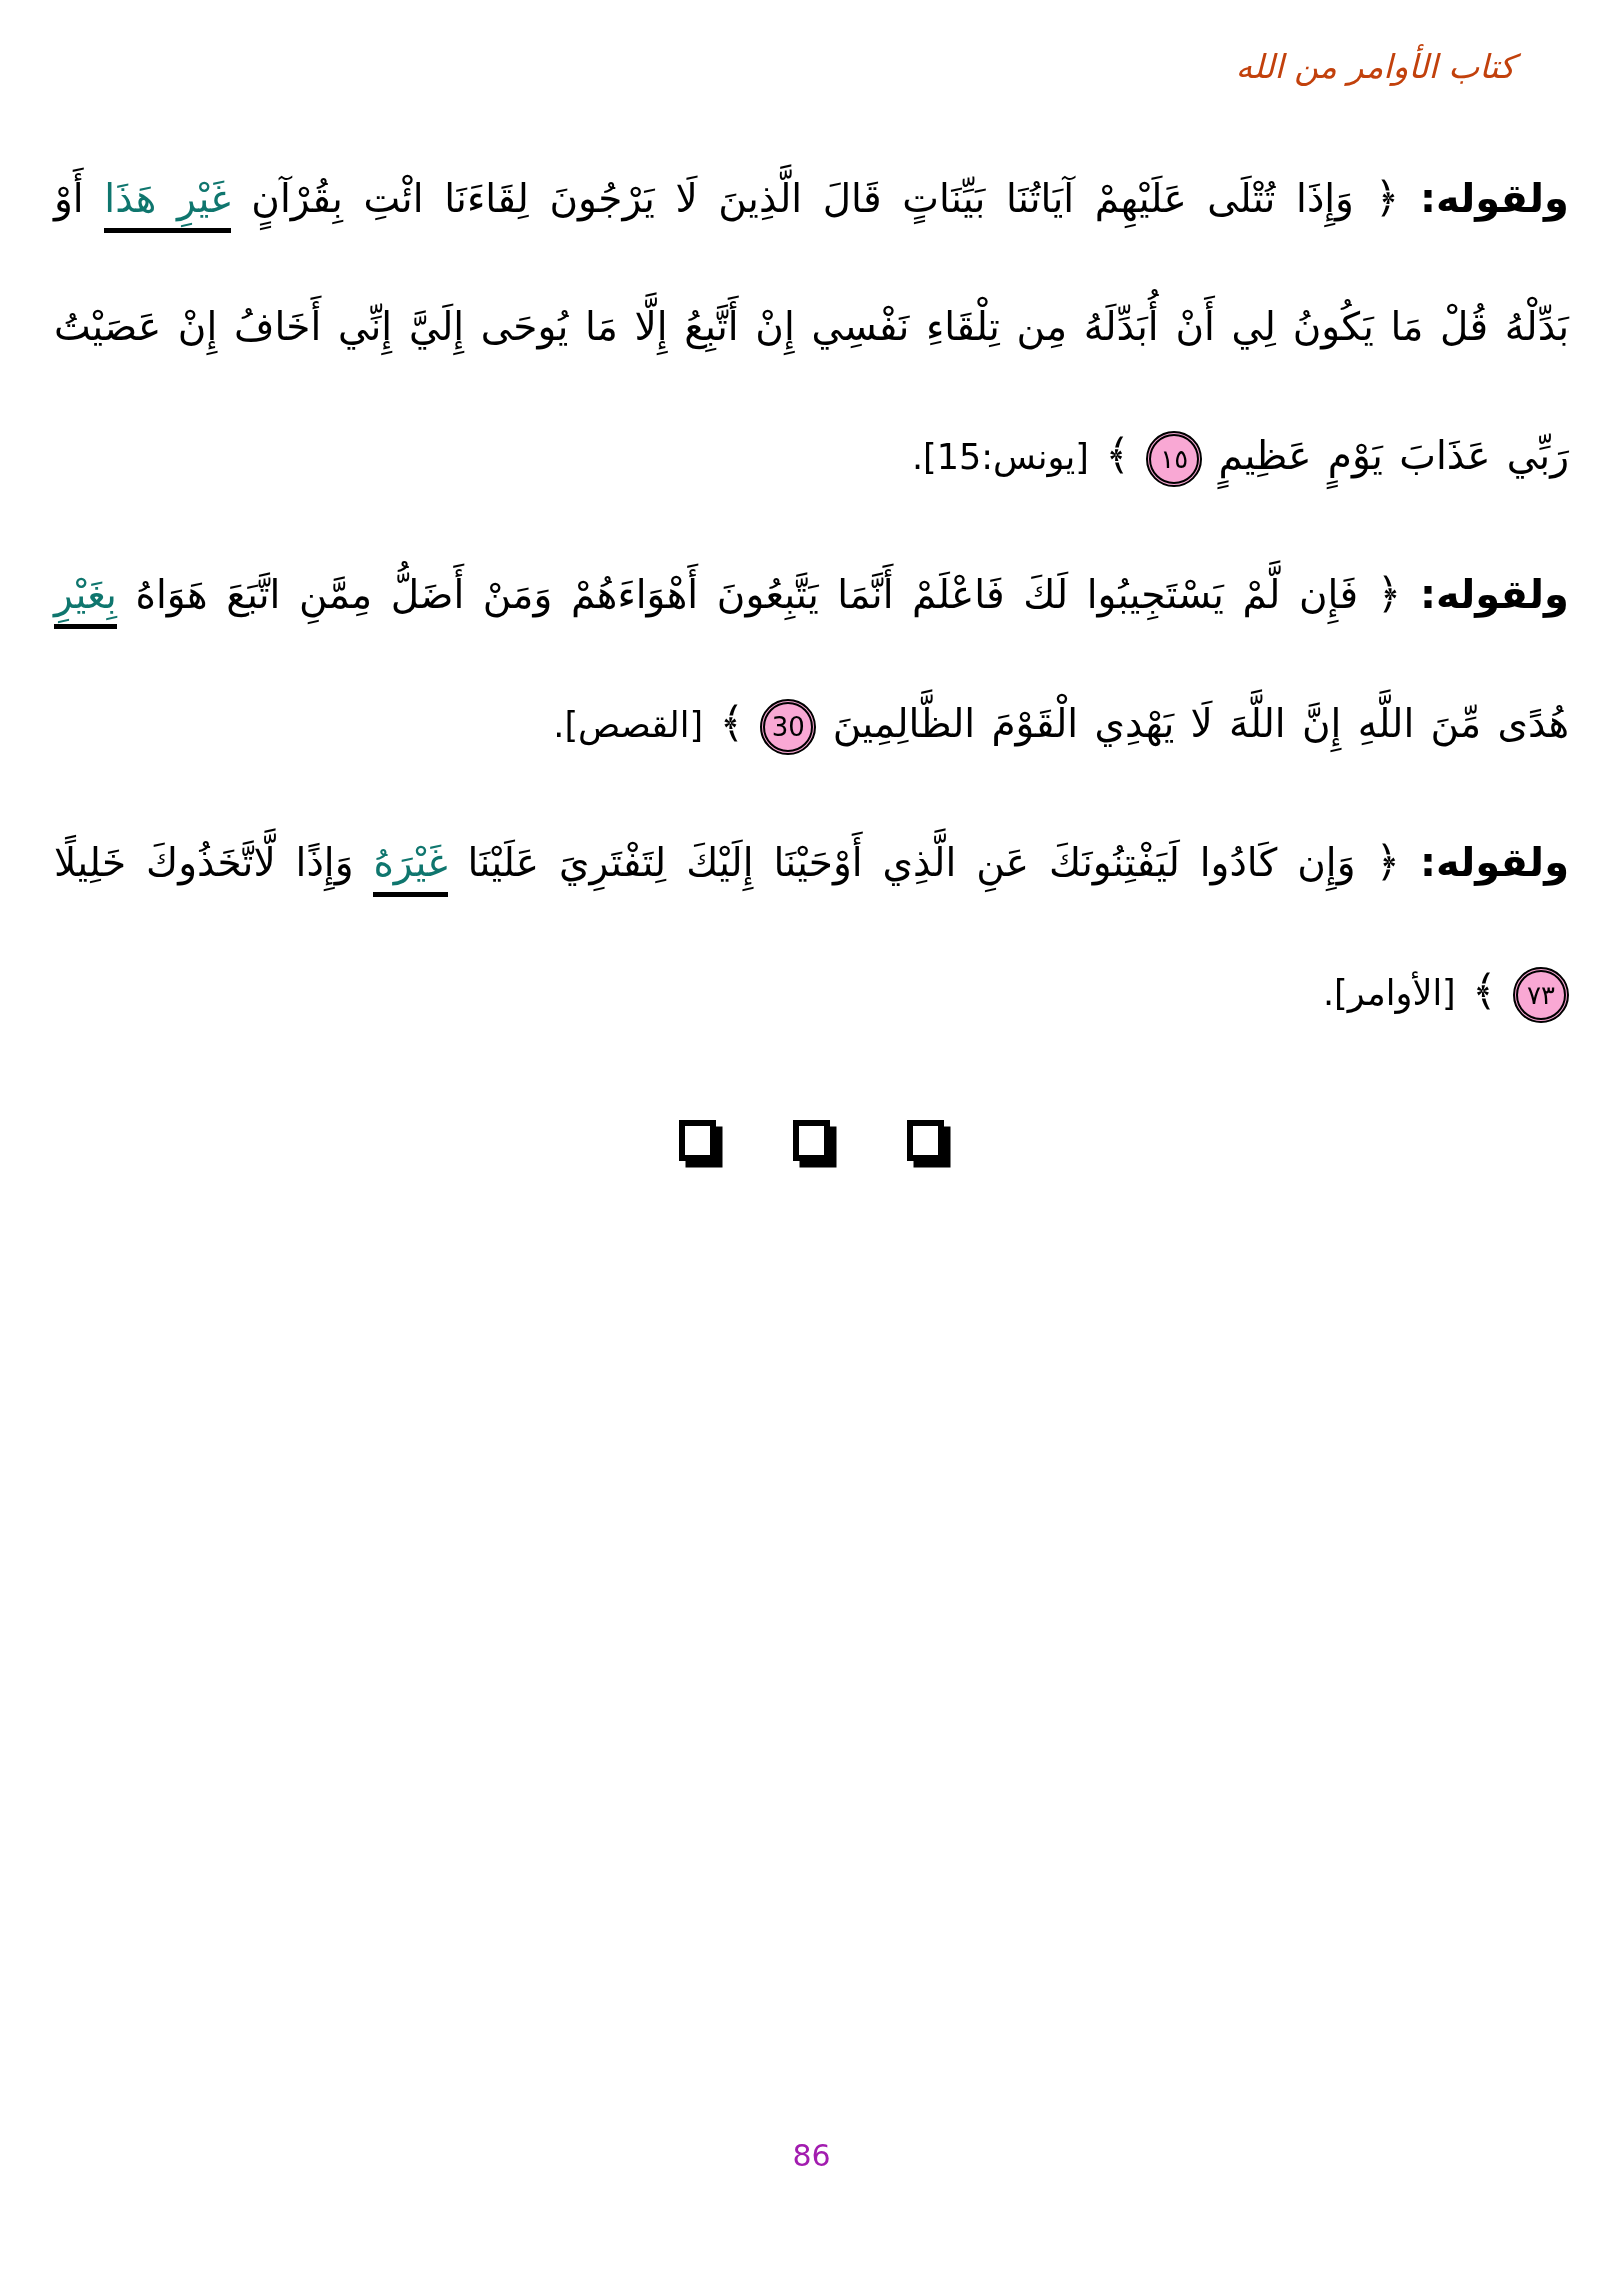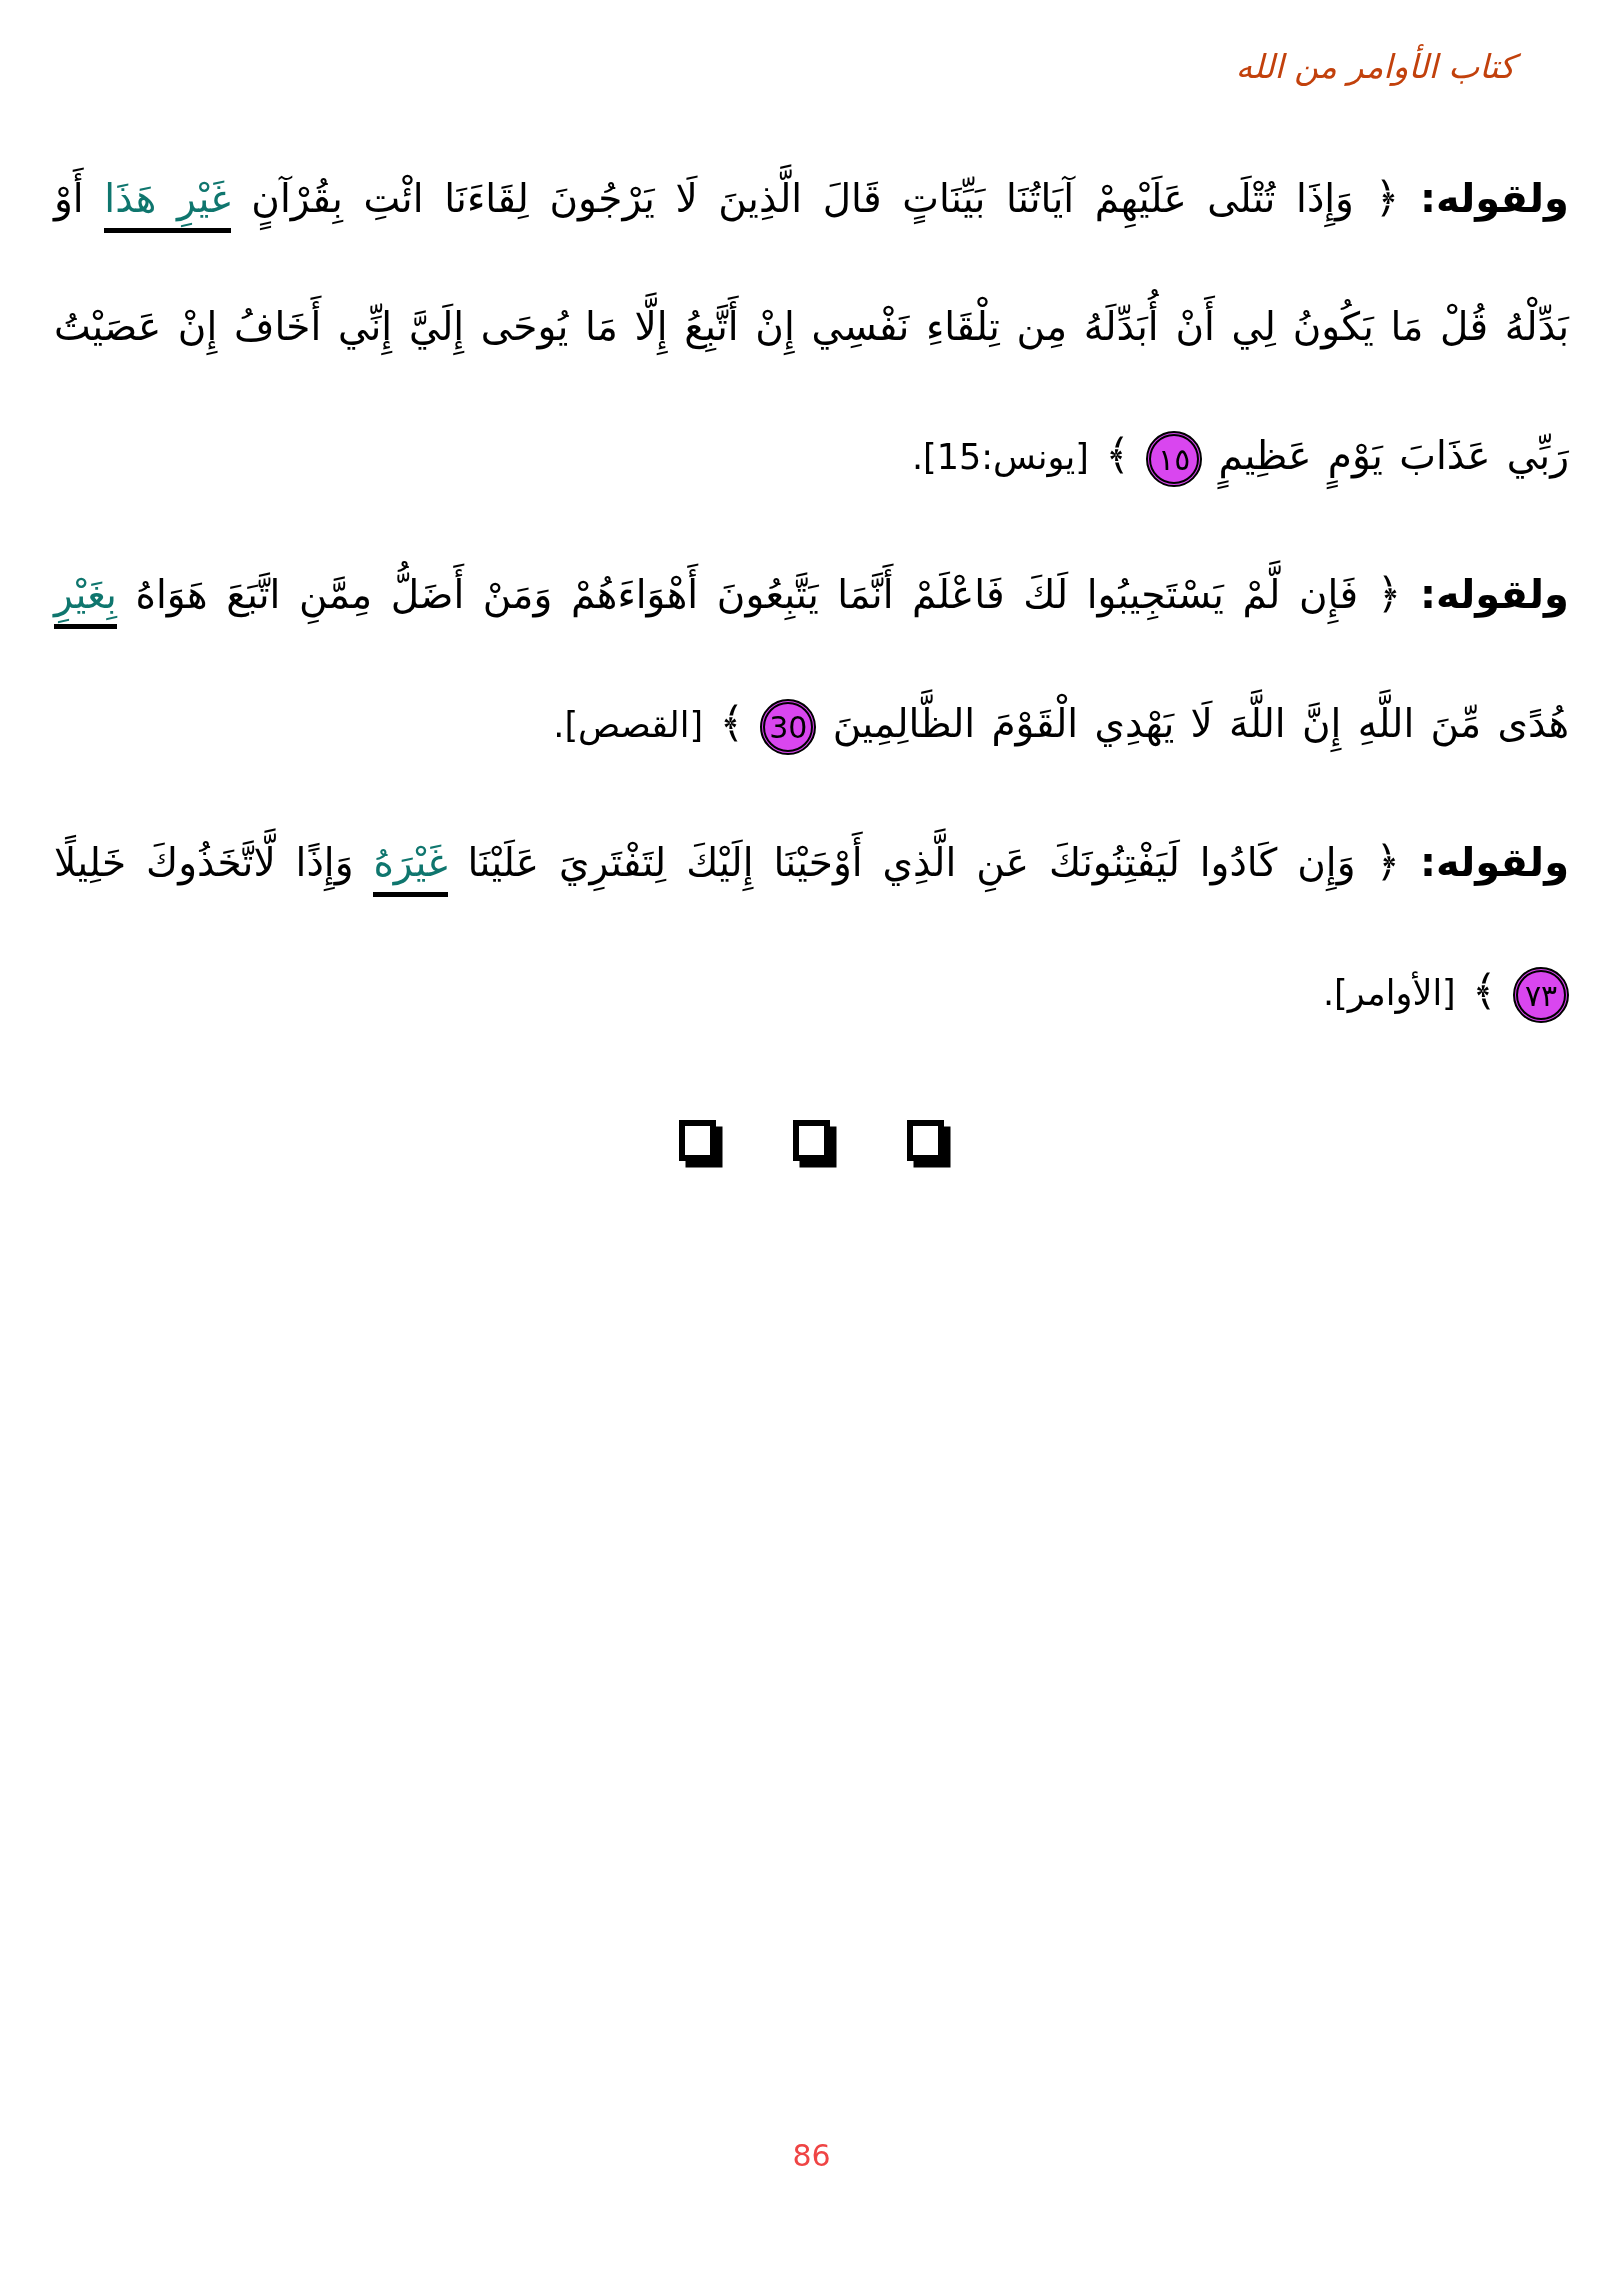--- a/index.html
+++ b/index.html
@@ -66,24 +66,24 @@
     padding-bottom: 6.5px;
   }
   .ayah {
     display: inline-block;
     width: 56px;
     height: 56px;
     line-height: 47px;
     text-align: center;
     border: 5.2px double #000000;
     border-radius: 50%;
-    font-size: 30px;
+    font-size: 26px;
     vertical-align: middle;
     box-sizing: border-box;
-    background: #d946ef;
+    background: #f9a8d4;
   }
   .ref {
     font-size: 35px;
     letter-spacing: 0;
     word-spacing: 1.3px;
   }
 
   
   .separator {
     margin-top: 63px;
@@ -103,21 +103,21 @@
   
   .footer {
     position: absolute;
     top: 2138px;
     left: 0;
     width: 100%;
     text-align: center;
   }
   .page-number {
     font-size: 30px;
-    color: #ef4444;
+    color: #a21caf;
   }
 </style>
 </head>
 <body>
 
 <div class="page">
 
   <div class="header">
     <span class="header-title">كتاب الأوامر من الله</span>
   </div>

